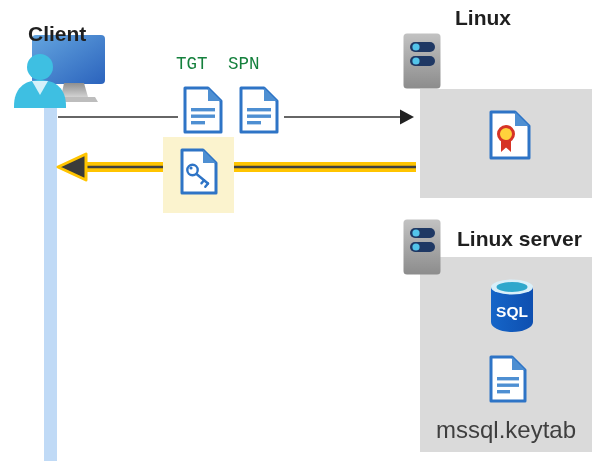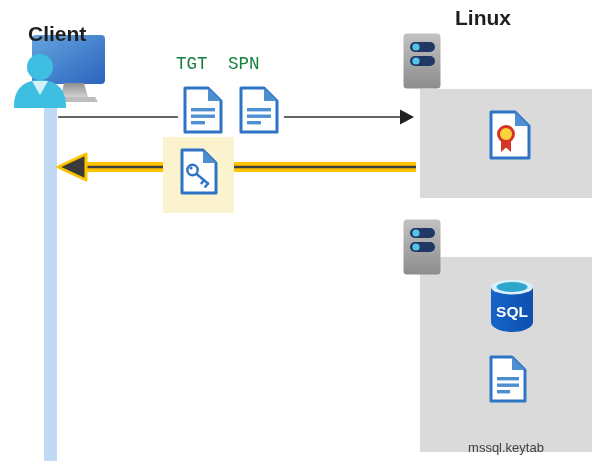--- a/index.html
+++ b/index.html
@@ -3,21 +3,21 @@
 <meta charset="utf-8">
 <style>
   html,body{margin:0;padding:0;background:#ffffff;}
   .canvas{
     position:relative;width:600px;height:468px;background:#ffffff;
     font-family:"Liberation Sans",sans-serif;overflow:hidden;
   }
   .abs{position:absolute;}
   .title{font-weight:bold;font-size:21px;color:#1f1f1f;white-space:nowrap;}
   .small-label{font-size:17.5px;color:#15803d;white-space:nowrap;font-family:Liberation Mono, monospace;}
-  .file-label{font-size:13px;color:#3f3f3f;white-space:nowrap;margin-top:24px;}
+  .file-label{font-size:24px;color:#3f3f3f;white-space:nowrap;}
 
   
   .client-line{left:44px;top:94px;width:13px;height:367px;background:#c0daf6;}
 
   
   .gray-box{background:#dadada;}
   .dc-box{left:420px;top:89px;width:172px;height:109px;}
   .linux-box{left:420px;top:257px;width:172px;height:195px;}
 
   
@@ -172,16 +172,17 @@
   <div class="abs title client-title">Client</div>
 
   <div class="abs small-label tgt-label">TGT</div>
 
   <div class="abs small-label spn-label">SPN</div>
 
   <div class="abs title dc-title">
     <div>Linux</div>
   </div>
 
+  <div class="abs title linux-title">Linux server</div>
 
   <div class="abs file-label keytab-label">mssql.keytab</div>
 
 </div>
 
 </body></html>

